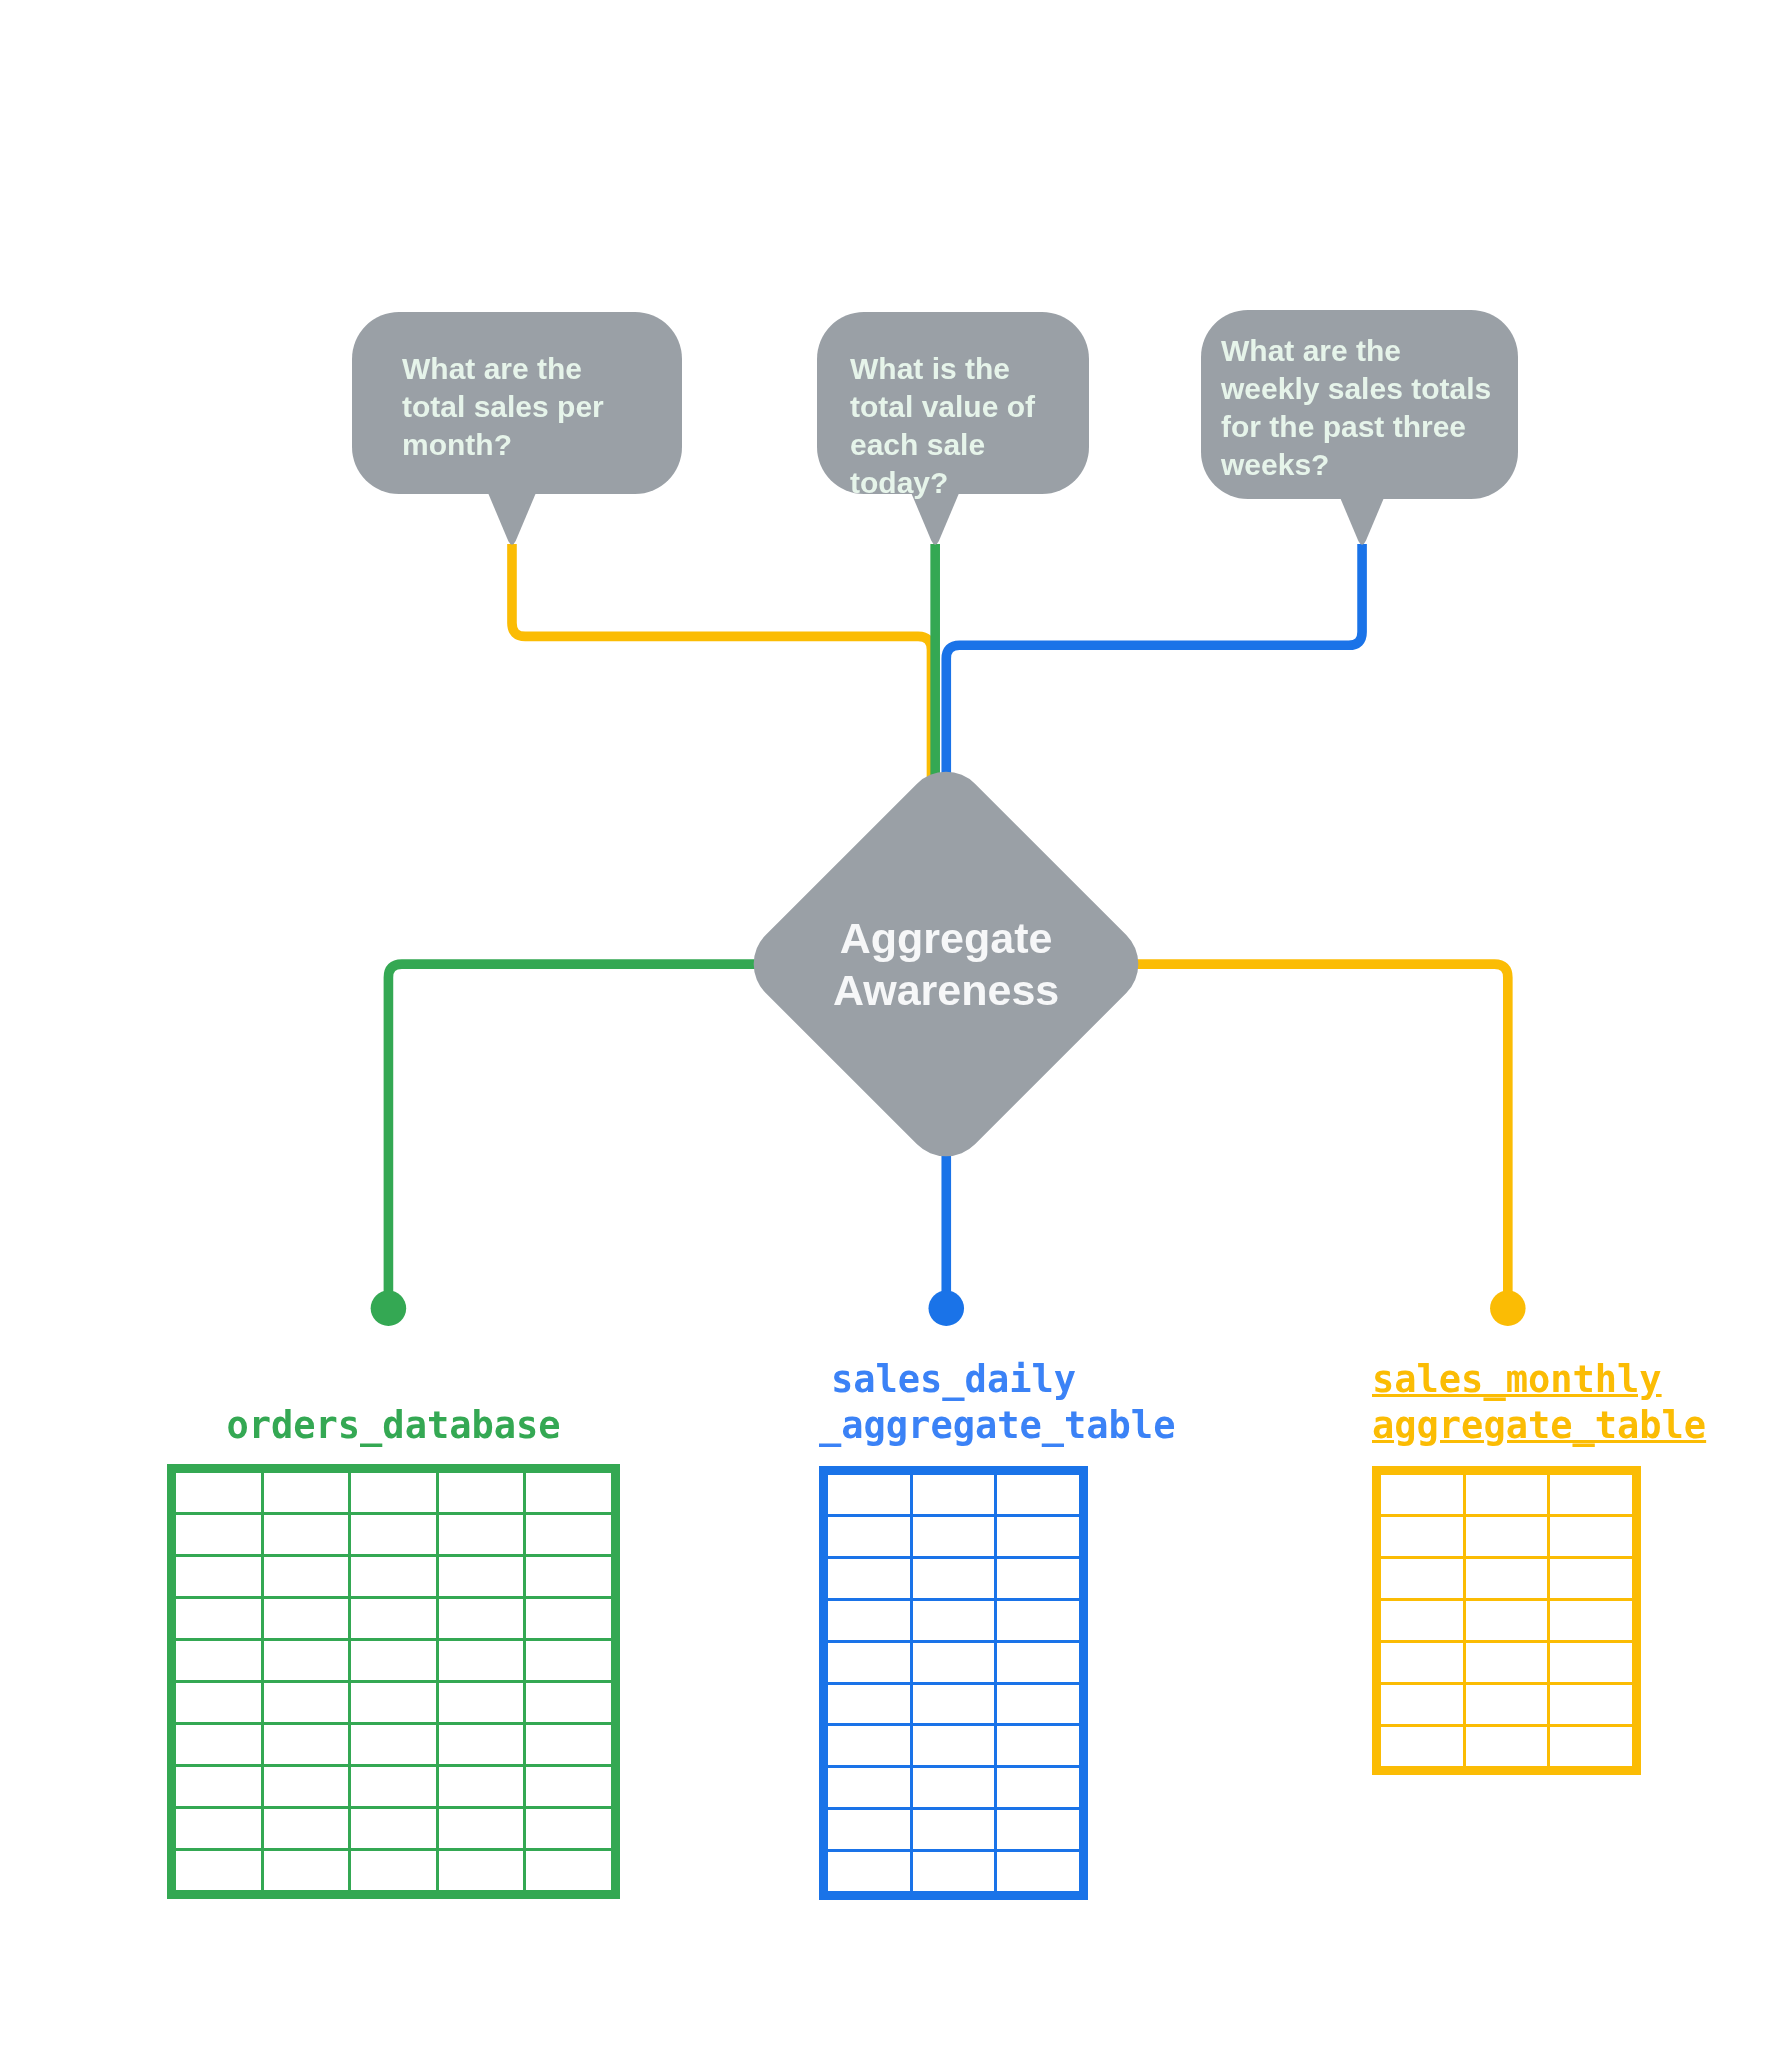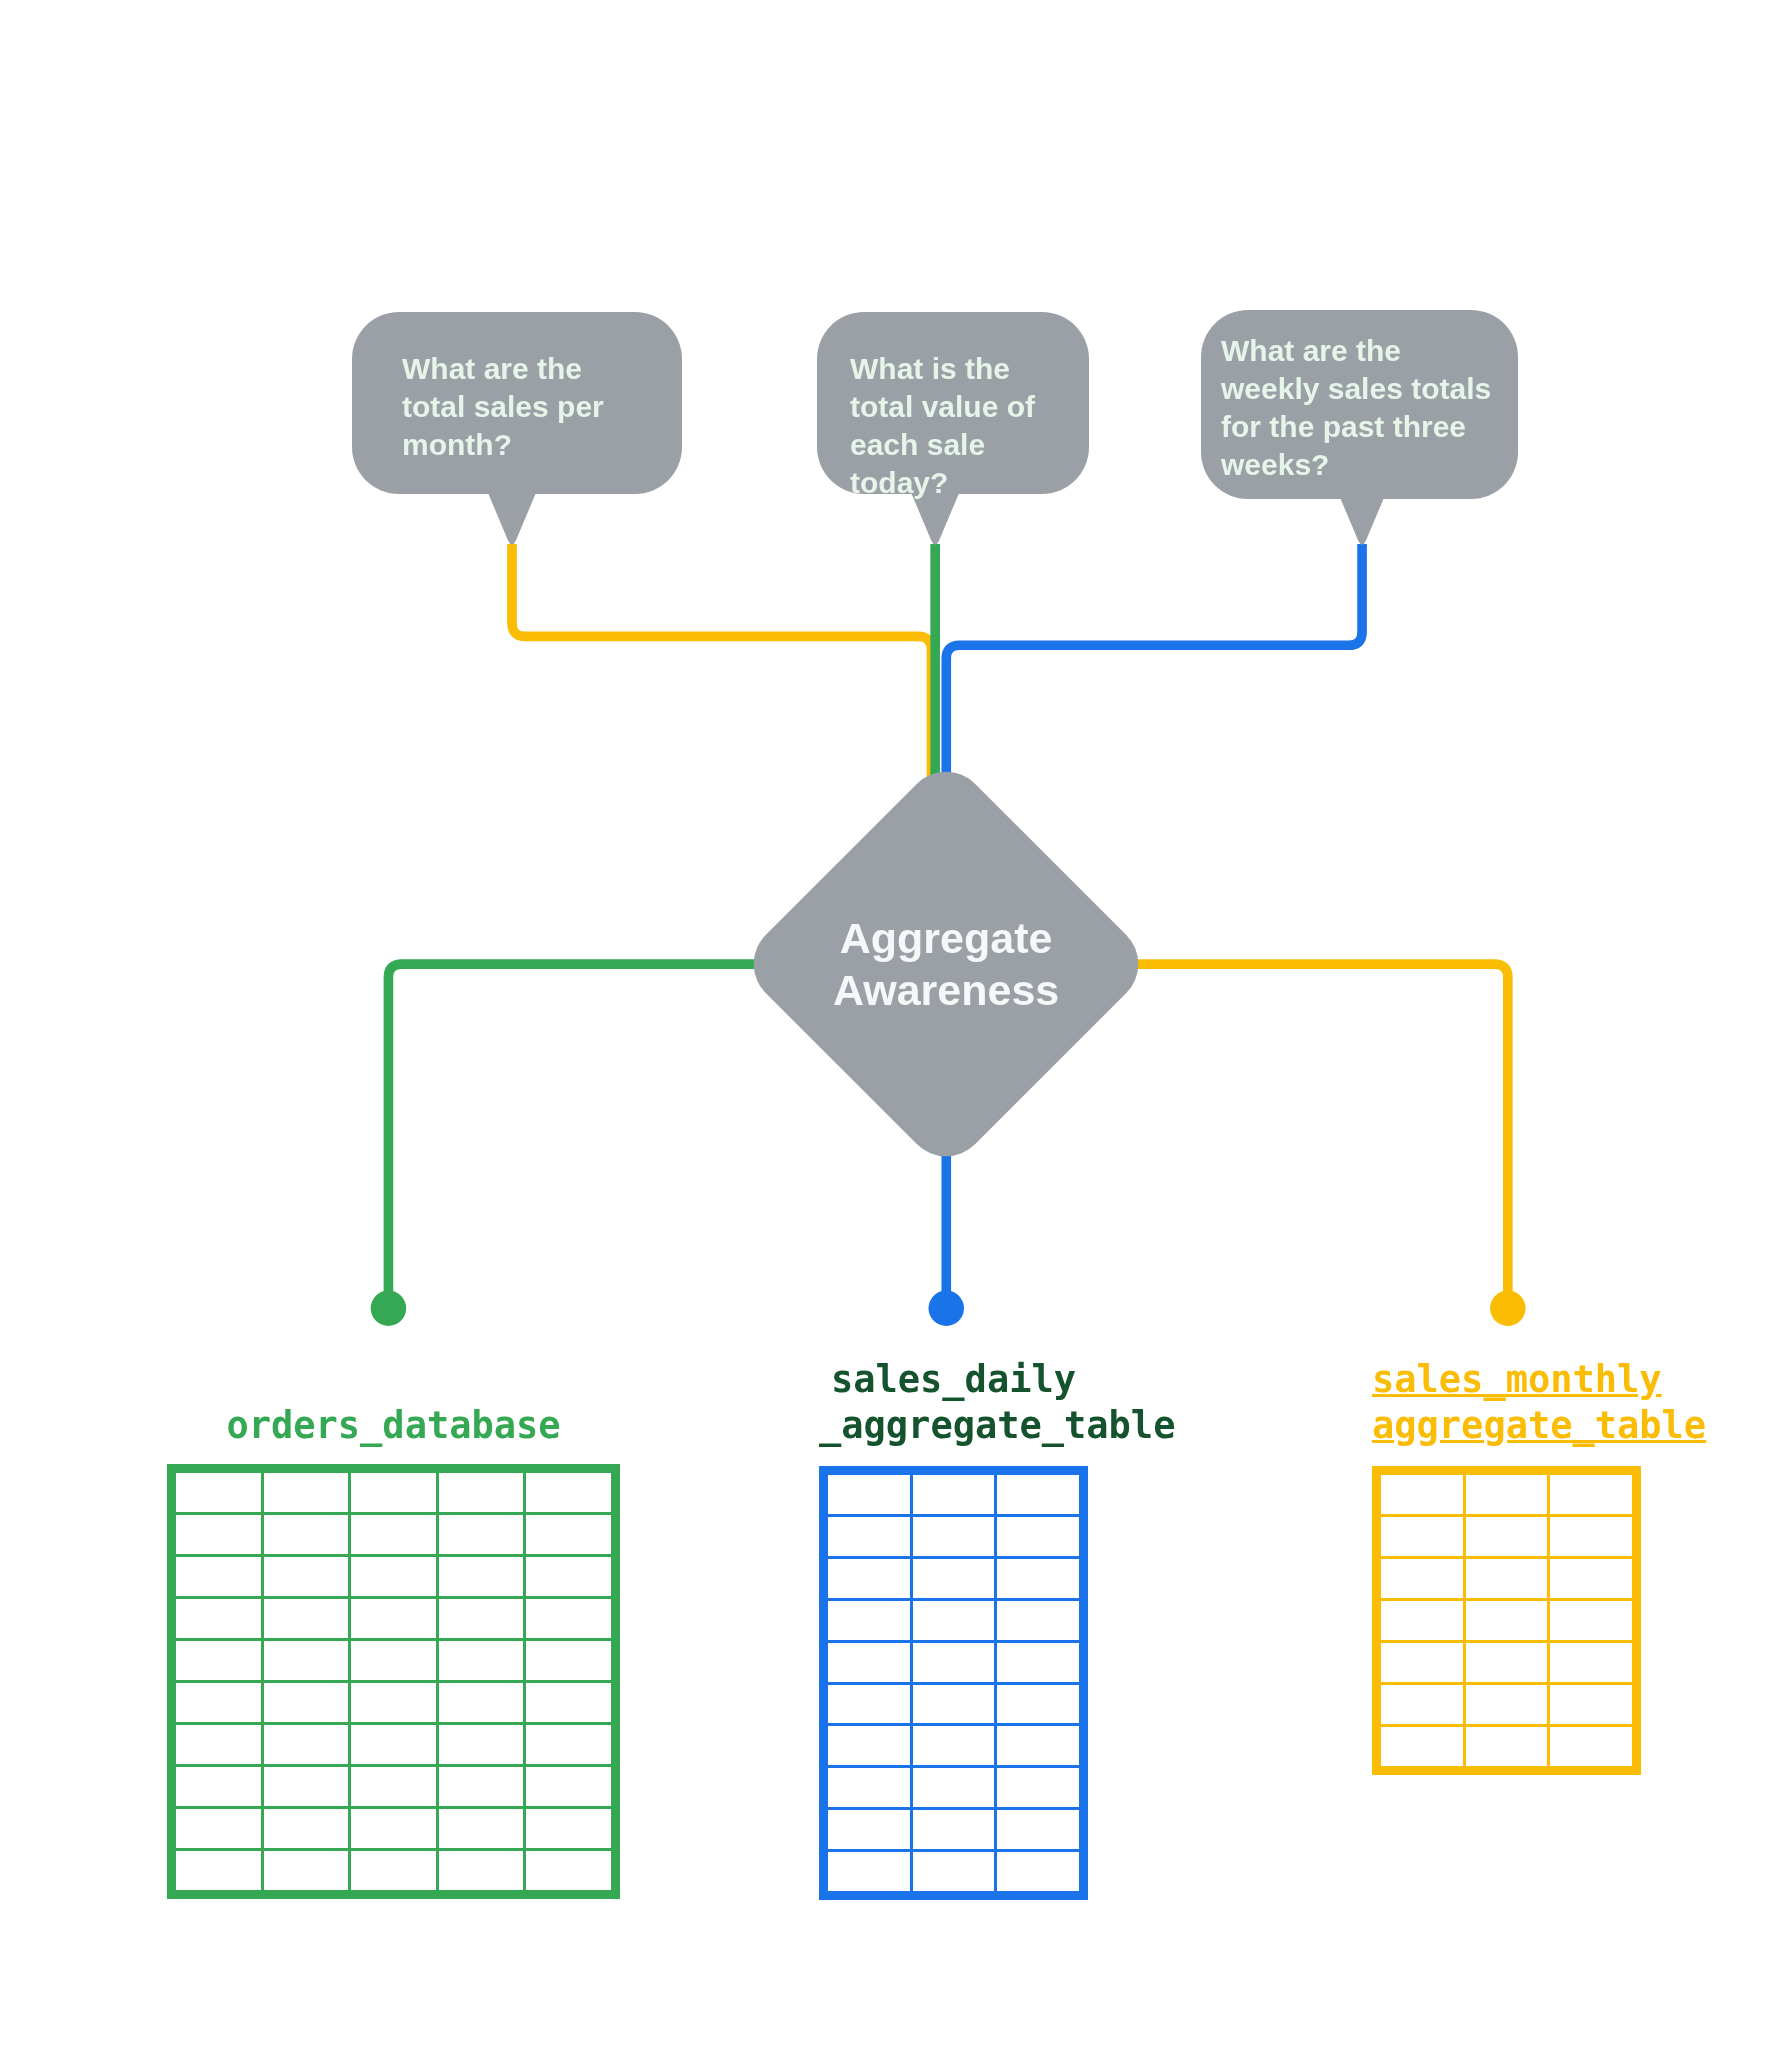--- a/index.html
+++ b/index.html
@@ -102,21 +102,21 @@
 weekly sales totals
 for the past three
 weeks?</div>
 
   <div class="diamond">
     <div class="diamond-label">Aggregate
 Awareness</div>
   </div>
 
   <div class="table-label" id="label-0" style="color: rgb(52, 168, 83);">orders_database</div>
-  <div class="table-label" id="label-1" style="color: #14532d;">sales_daily
+  <div class="table-label" id="label-1" style="color: #3b82f6;">sales_daily
 _aggregate_table</div>
   <div class="table-label" id="label-2" style="color: rgb(251, 188, 4); text-decoration: underline;">sales_monthly
 aggregate_table</div>
 
   <div class="table-grid" id="grid-0" style="border-color: rgb(52, 168, 83); background: rgb(52, 168, 83); grid-template-columns: repeat(5, 1fr); grid-template-rows: repeat(10, 1fr);">
       <div class="cell"></div>
       <div class="cell"></div>
       <div class="cell"></div>
       <div class="cell"></div>
       <div class="cell"></div>

